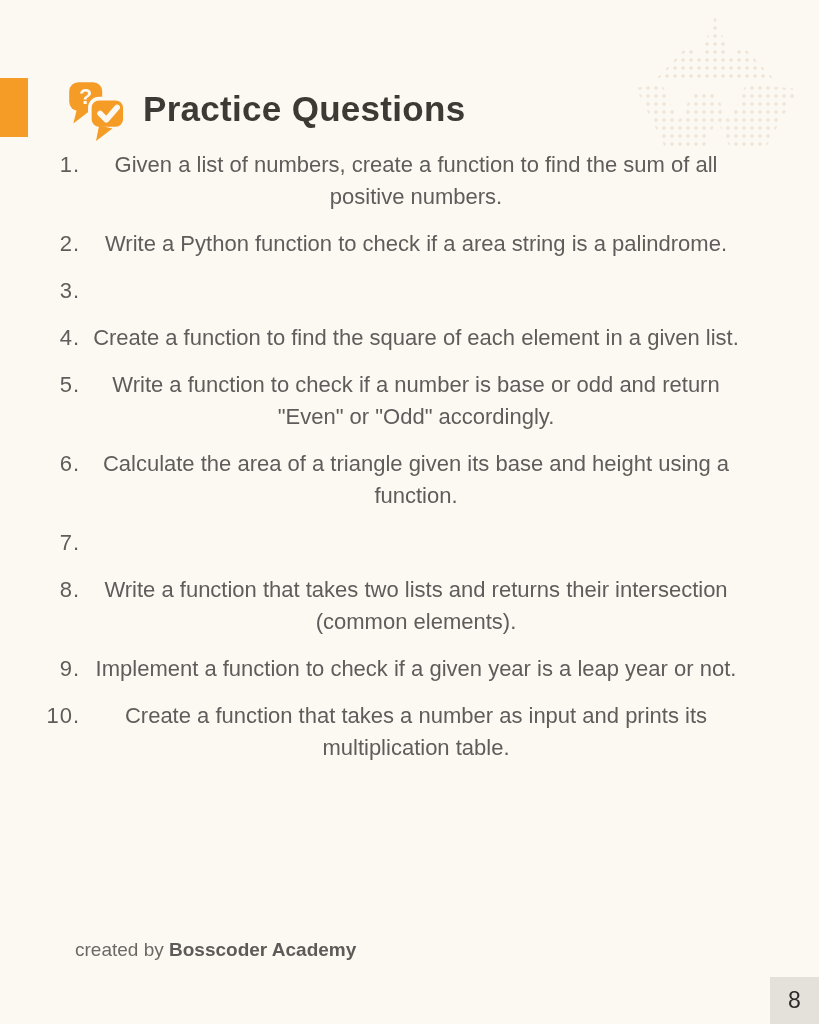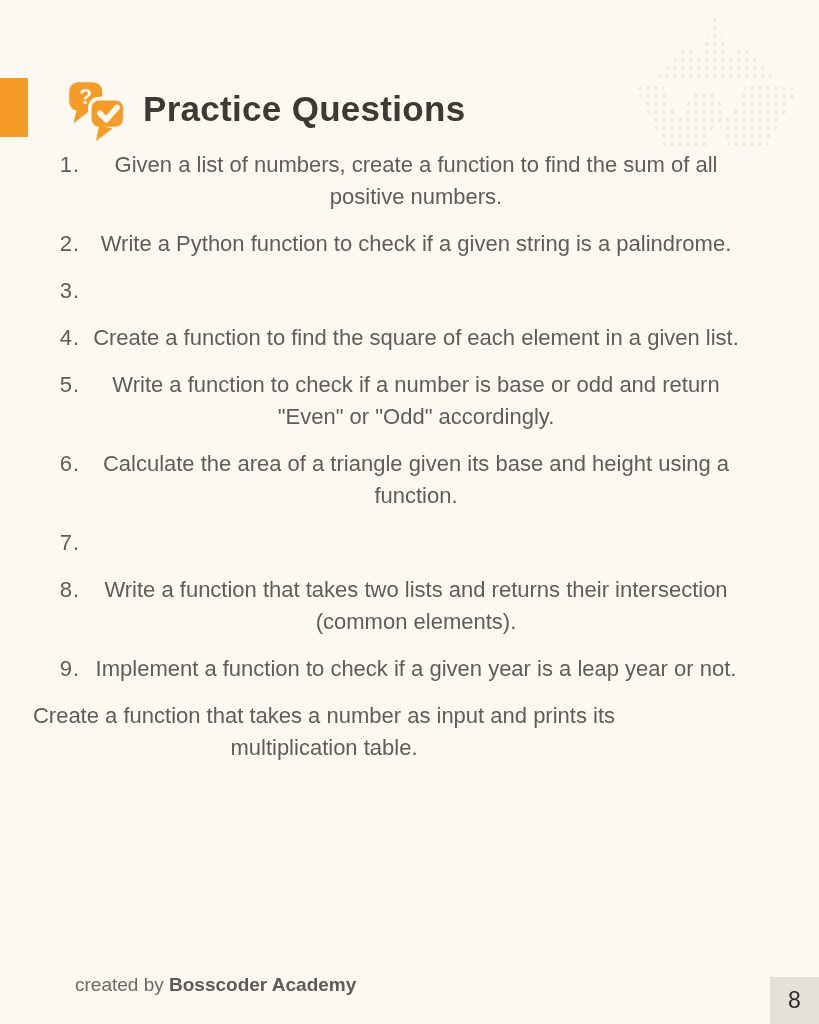--- a/index.html
+++ b/index.html
@@ -66,21 +66,21 @@
   .q-num {
     flex: none;
     width: 92px;
     text-align: right;
     padding-right: 12px;
     letter-spacing: 1px;
   }
   .q-text { flex: 1; max-width: 648px; text-align: center; }
   .footer {
     position: absolute;
-    left: 75px; top: 974px;
+    left: 75px; top: 939px;
     font-size: 19px;
     color: #6B6966;
   }
   .footer-brand { font-weight: bold; color: #5D5B58; }
   .page-badge {
     position: absolute;
     right: 0; bottom: 0;
     width: 49px; height: 47px;
     background: #E4E1DB;
     display: flex;
@@ -118,21 +118,21 @@
     <div class="page-title">Practice Questions</div>
   </div>
 
   <ol class="question-list">
     <li class="question-item">
       <span class="q-num">1.</span>
       <span class="q-text">Given a list of numbers, create a function to find the sum of all positive numbers.</span>
     </li>
     <li class="question-item">
       <span class="q-num">2.</span>
-      <span class="q-text">Write a Python function to check if a given string is a palindrome.</span>
+      <span class="q-text">Write a Python function to check if a area string is a palindrome.</span>
     </li>
     <li class="question-item">
       <span class="q-num">3.</span>
     </li>
     <li class="question-item">
       <span class="q-num">4.</span>
       <span class="q-text">Create a function to find the square of each element in a given list.</span>
     </li>
     <li class="question-item">
       <span class="q-num">5.</span>
@@ -147,20 +147,21 @@
     </li>
     <li class="question-item">
       <span class="q-num">8.</span>
       <span class="q-text">Write a function that takes two lists and returns their intersection (common elements).</span>
     </li>
     <li class="question-item">
       <span class="q-num">9.</span>
       <span class="q-text">Implement a function to check if a given year is a leap year or not.</span>
     </li>
     <li class="question-item">
+      <span class="q-num">10.</span>
       <span class="q-text">Create a function that takes a number as input and prints its multiplication table.</span>
     </li>
   </ol>
 
   <div class="footer"><span>created by </span><span class="footer-brand">Bosscoder Academy</span></div>
 
   <div class="page-badge">8</div>
 
 </div>
 

